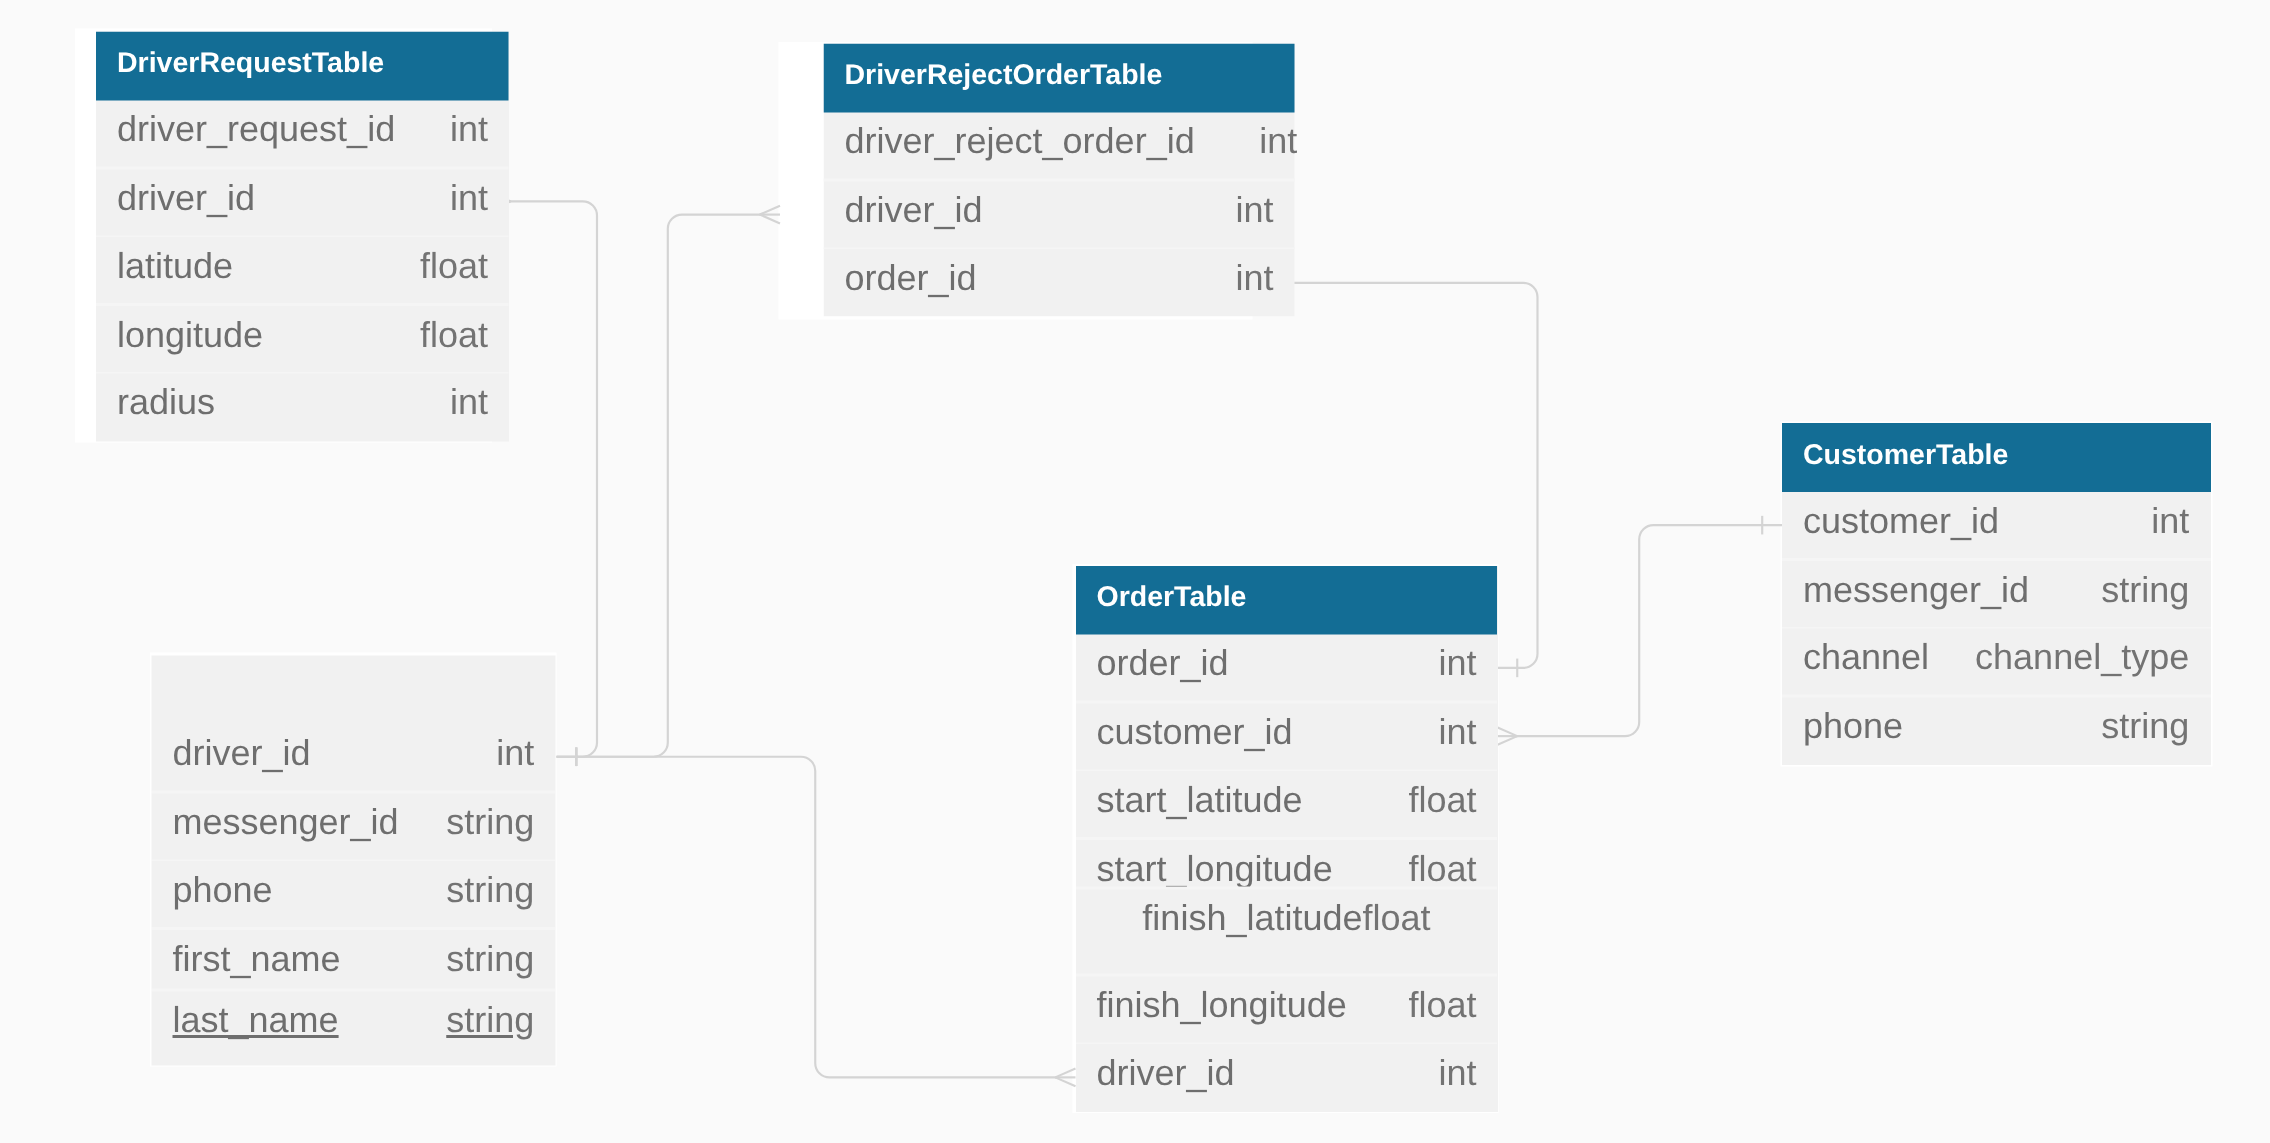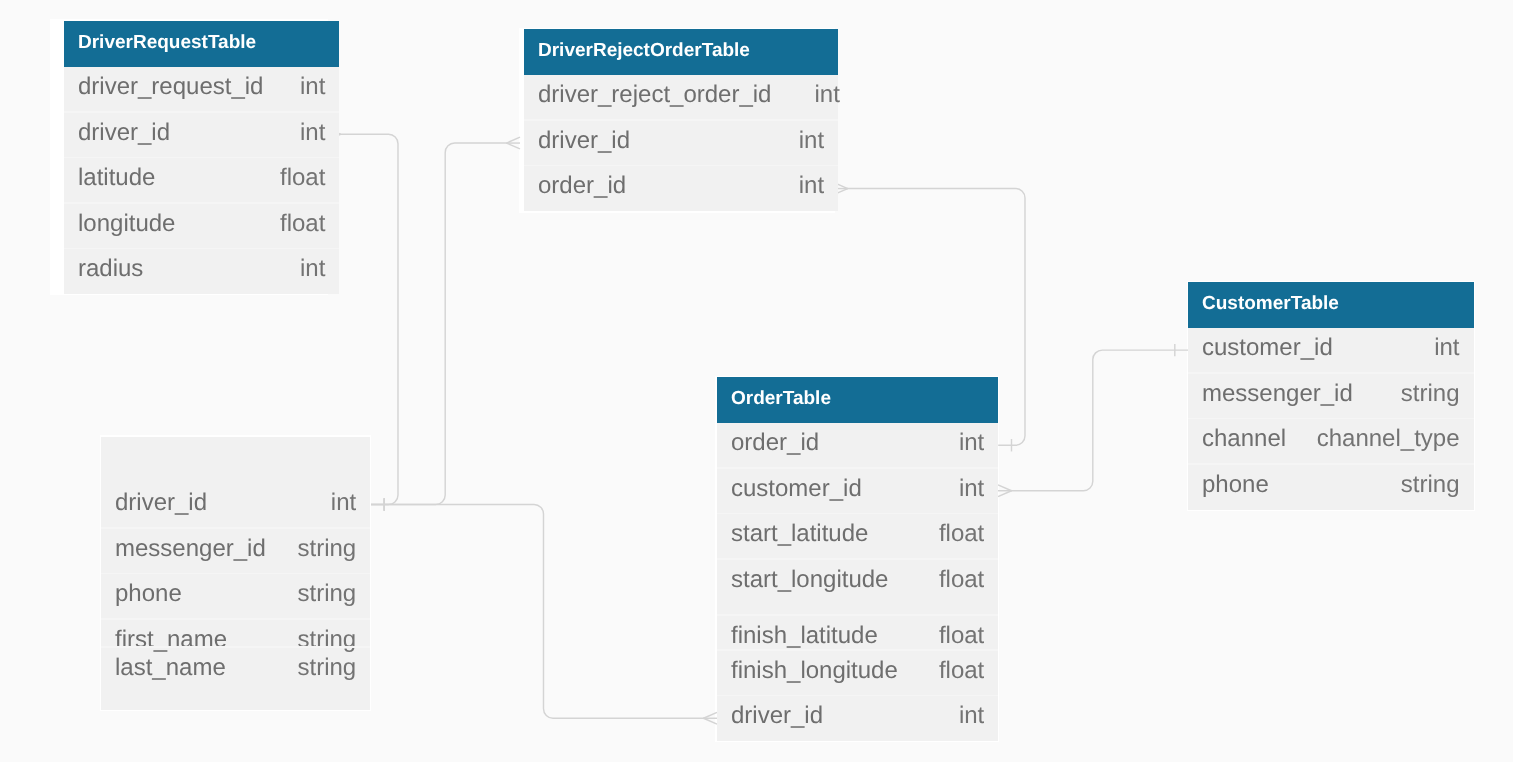--- a/index.html
+++ b/index.html
@@ -103,21 +103,21 @@
           <div class="sep"></div>
           <span class="nm">longitude</span>
           <span class="ty">float</span>
         </div>
         <div class="row" style="top: 227.5px;">
           <div class="sep"></div>
           <span class="nm">radius</span>
           <span class="ty">int</span>
         </div>
       </div>
-      <div class="entity" style="left: 524px; top: 29.3px; width: 314.1px; height: 182px;">
+      <div class="entity" style="left: 549px; top: 29.3px; width: 314.1px; height: 182px;">
         <div class="hdr"><span>DriverRejectOrderTable</span></div>
         <div class="row" style="top: 45.5px; gap: 43px;">
           <span class="nm">driver_reject_order_id</span>
           <span class="ty">int</span>
         </div>
         <div class="row" style="top: 91px;">
           <div class="sep"></div>
           <span class="nm">driver_id</span>
           <span class="ty">int</span>
         </div>
@@ -163,21 +163,21 @@
         <div class="row" style="top: 136.5px; gap: 24px;">
           <div class="sep"></div>
           <span class="nm">start_latitude</span>
           <span class="ty">float</span>
         </div>
         <div class="row" style="top: 182px; gap: 24px;">
           <div class="sep"></div>
           <span class="nm">start_longitude</span>
           <span class="ty">float</span>
         </div>
-        <div class="row" style="top: 238px;">
+        <div class="row" style="top: 215px; justify-content: center;">
           <div class="sep"></div>
           <span class="nm">finish_latitude</span>
           <span class="ty">float</span>
         </div>
         <div class="row" style="top: 273px;">
           <div class="sep"></div>
           <span class="nm">finish_longitude</span>
           <span class="ty">float</span>
         </div>
         <div class="row" style="top: 318.5px;">
@@ -199,20 +199,20 @@
         <div class="row" style="top: 136.5px;">
           <div class="sep"></div>
           <span class="nm">phone</span>
           <span class="ty">string</span>
         </div>
         <div class="row" style="top: 182px;">
           <div class="sep"></div>
           <span class="nm">first_name</span>
           <span class="ty">string</span>
         </div>
-        <div class="row" style="top: 210px;">
+        <div class="row" style="top: 223px; text-decoration: underline;">
           <div class="sep"></div>
           <span class="nm">last_name</span>
           <span class="ty">string</span>
         </div>
       </div>
     </div>
 </div>
 
 </body></html>

